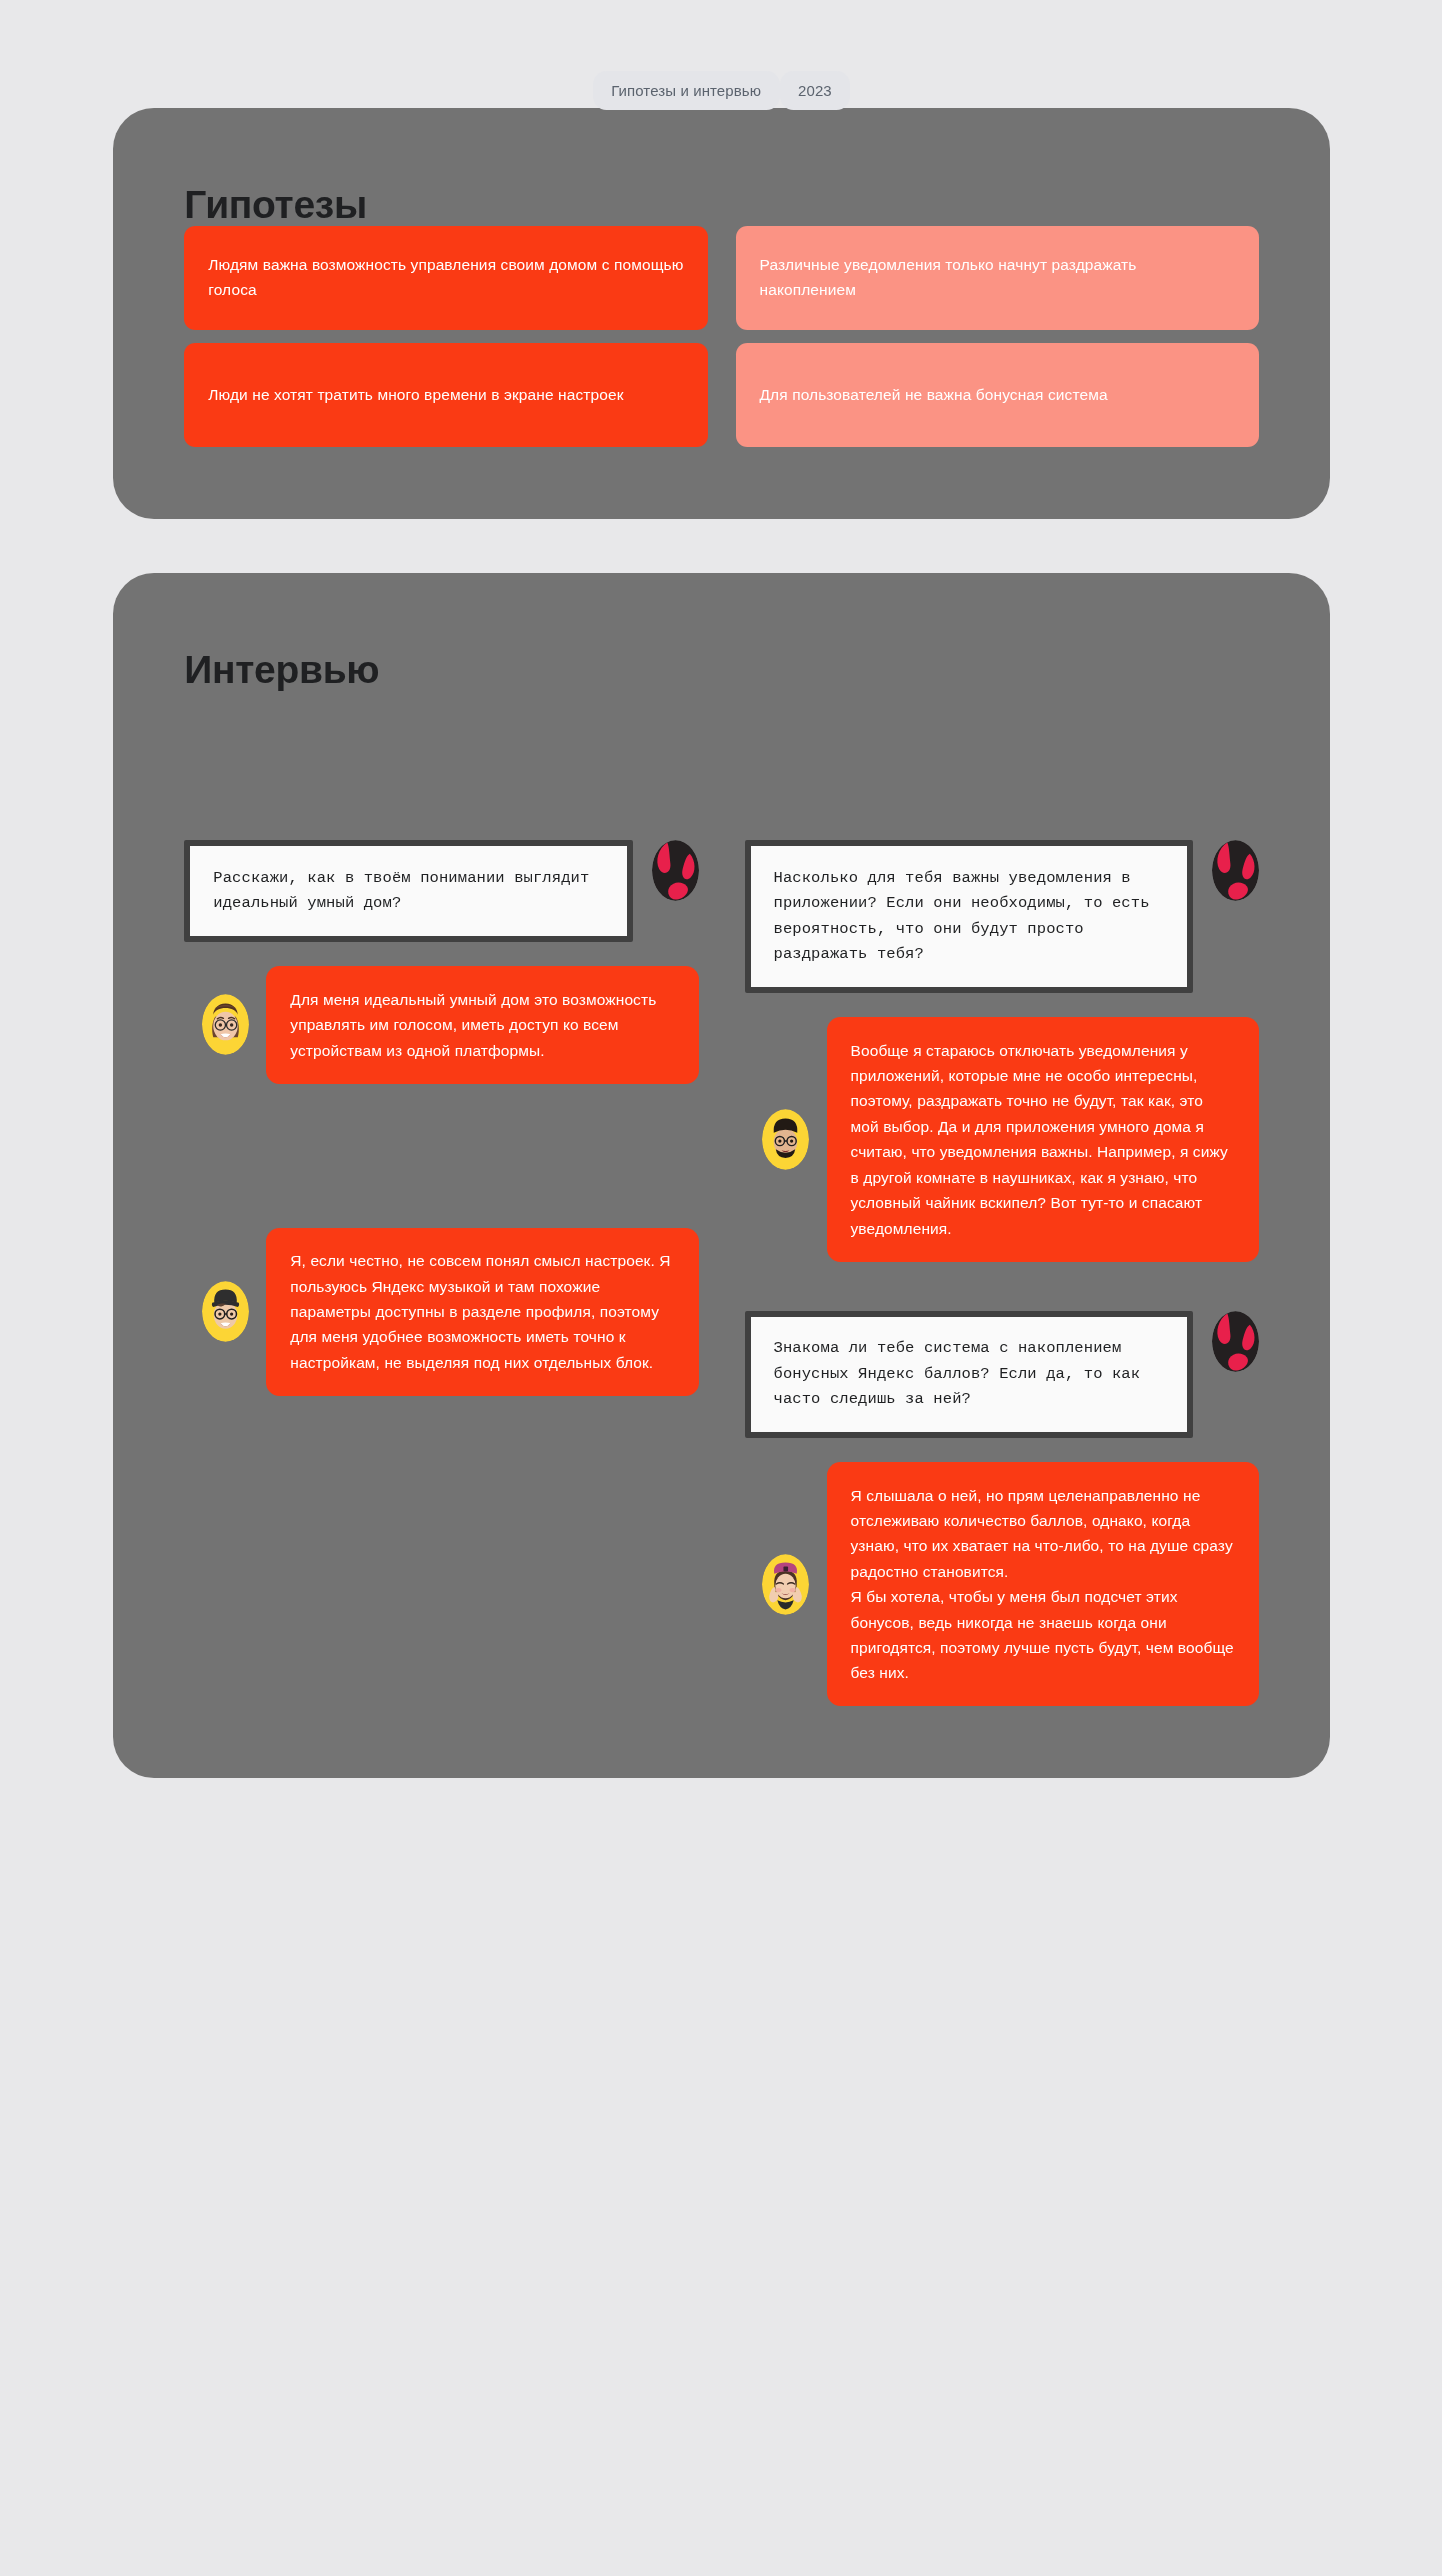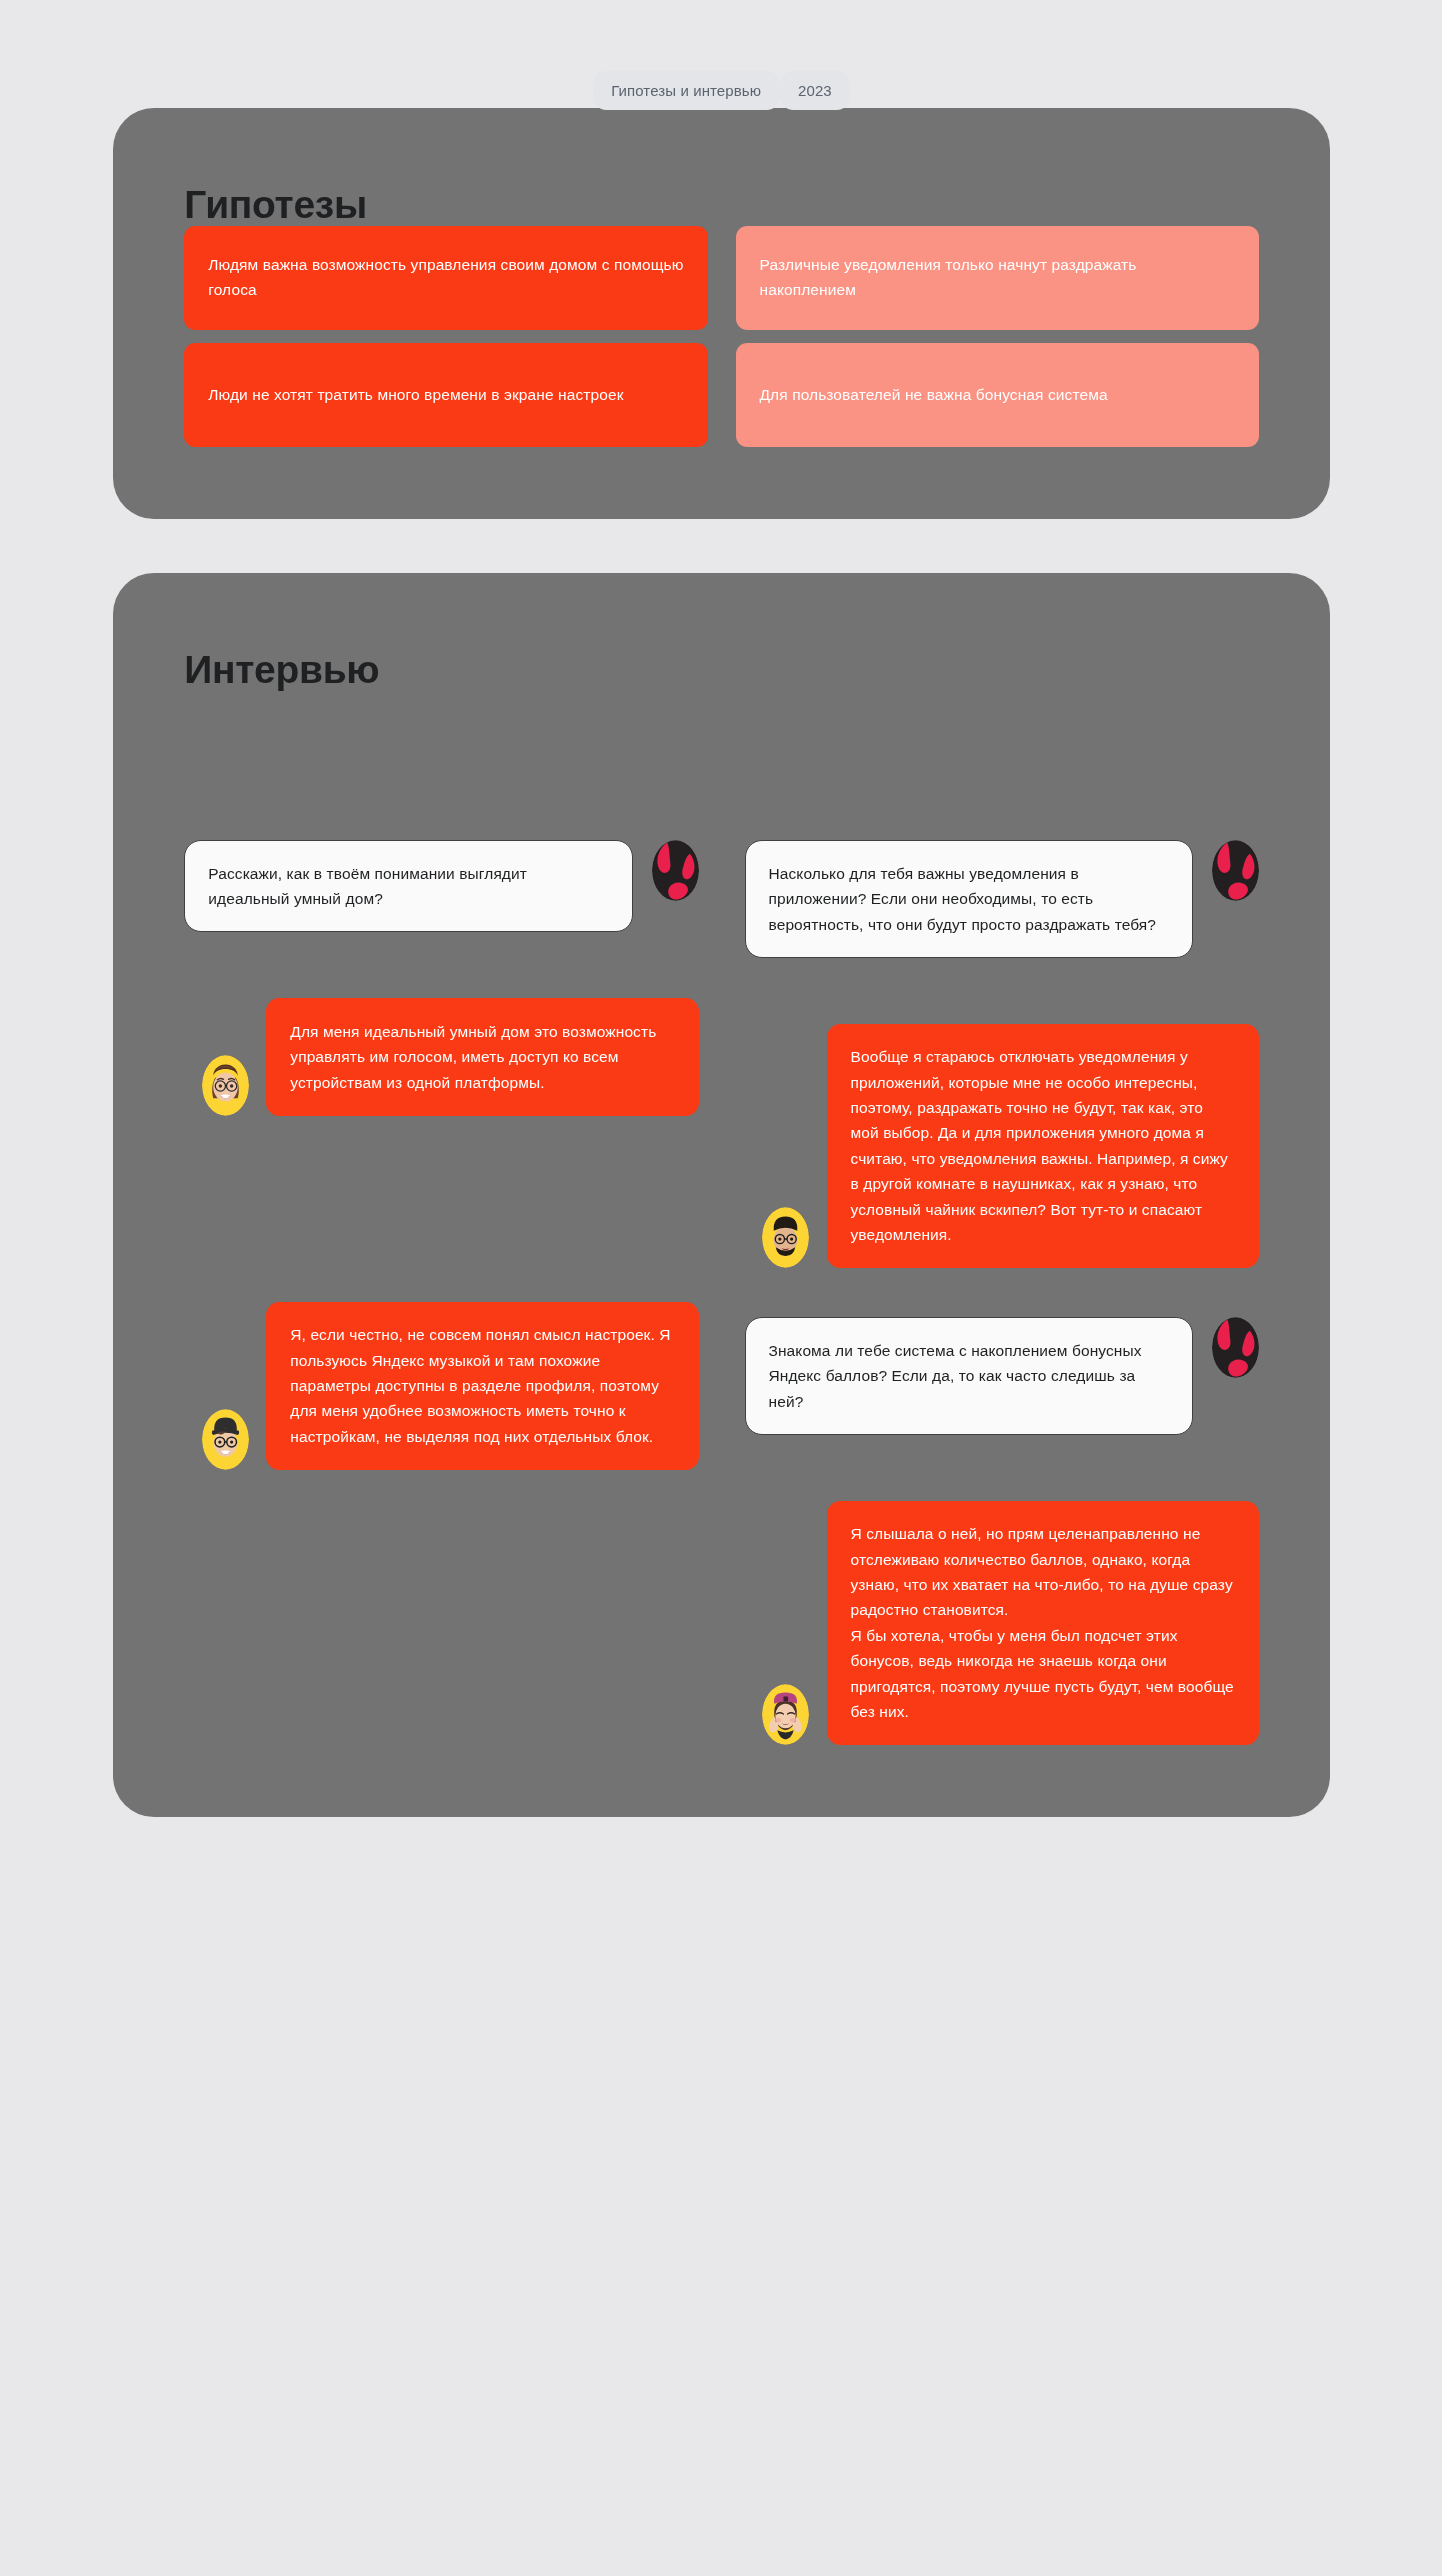--- a/index.html
+++ b/index.html
@@ -90,36 +90,37 @@
   .col { display: flex; flex-direction: column; }
 
   
   .row-q {
     display: flex;
     align-items: flex-start;
     gap: 18.5px;
   }
   .row-q .bubble-q {
     background: #fafafa;
-    border: 1px solid #404040;
-    border-radius: 17px;
+    border: 6px solid #404040;
+    border-radius: 2px;
     padding: 19.6px 23px;
     color: #1f2022;
     font-size: 15.5px;
     line-height: 1.64;
     letter-spacing: 0.1px;
     flex: 1 1 auto;
+    font-family: Liberation Mono, monospace;
   }
 
   
   .row-a {
     display: flex;
-    align-items: flex-end;
+    align-items: center;
     gap: 17.5px;
-    margin-top: 66px;
+    margin-top: 24px;
     padding-left: 17.5px;
   }
   .row-a .bubble-a {
     background: #fa3a14;
     border-radius: 13.4px;
     padding: 20.6px 24px;
     color: #ffffff;
     font-size: 15.5px;
     line-height: 1.64;
     letter-spacing: 0.1px;

